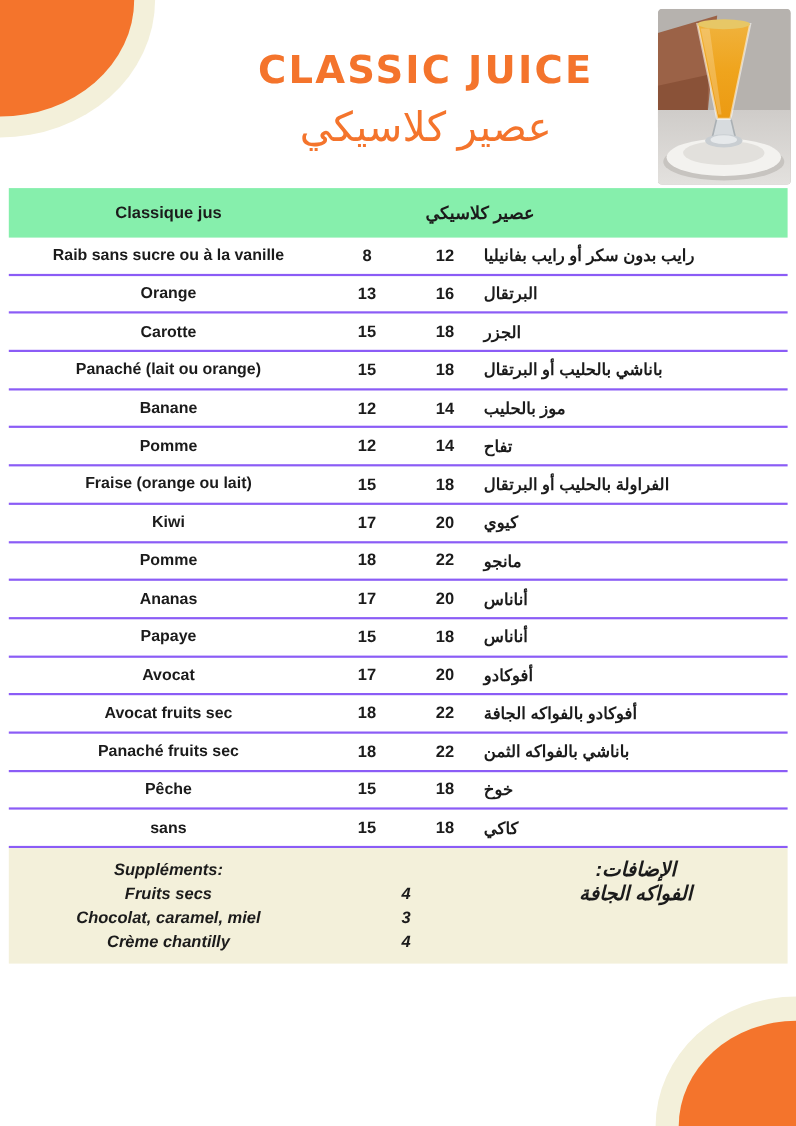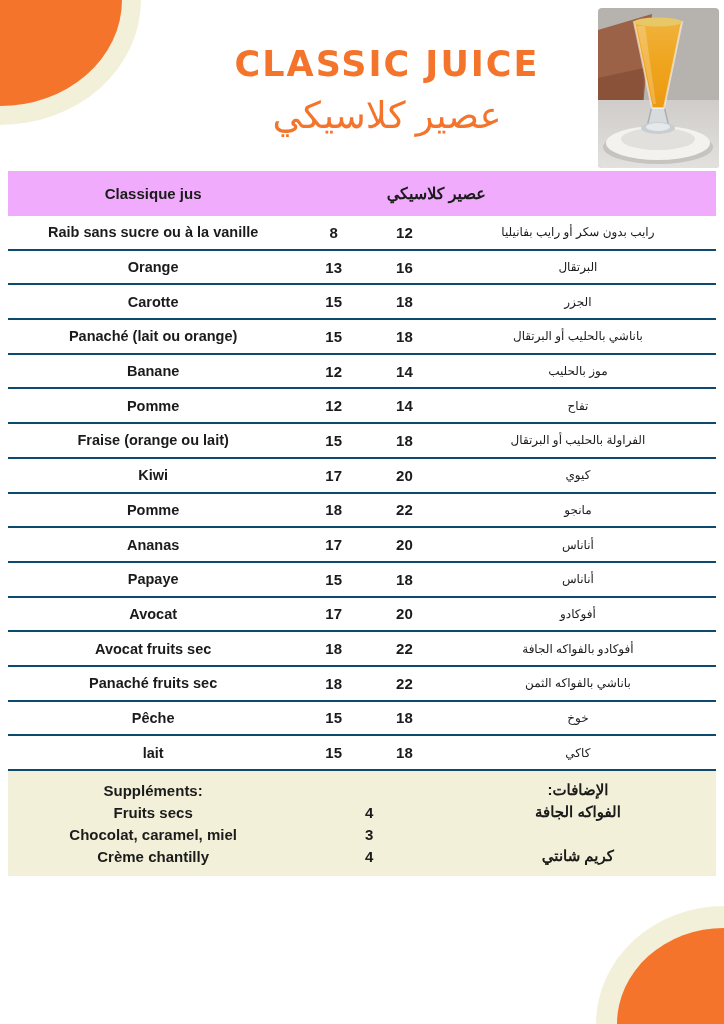--- a/index.html
+++ b/index.html
@@ -16,38 +16,38 @@
   
   .header{position:relative;height:171px;}
   .titles{position:absolute;left:130px;right:80px;top:34px;text-align:center;}
   .title-en{margin:10px;font-size:35px;font-weight:bold;letter-spacing:2px;color:#F4742C;
             font-family:"DejaVu Sans",sans-serif;}
   .title-ar{margin:8px 0 0 0;font-size:37px;font-weight:normal;color:#F4742C;direction:rtl;}
   .photo{position:absolute;top:8px;right:5px;width:121px;height:160px;border-radius:4px;overflow:hidden;}
 
   
   .menu-table{margin:0 8px;}
-  .thead{display:flex;align-items:center;height:45px;background:#f0abfc;}
+  .thead{display:flex;align-items:center;height:45px;background:#86efac;}
   .col-fr{flex:0 0 41%;text-align:center;font-weight:bold;font-size:15px;}
   .col-prices{flex:0 0 20%;text-align:center;}
   .price-label{font-weight:bold;font-size:15px;direction:rtl;}
   .sizes{display:flex;}
   .sizes span{flex:0 0 50%;font-weight:bold;font-size:15px;}
   .col-ar{flex:0 0 39%;text-align:center;font-weight:bold;font-size:16px;direction:rtl;}
-  .row{display:flex;align-items:center;height:34.7px;box-sizing:border-box;border-bottom:2px solid #0c4a6e;}
+  .row{display:flex;align-items:center;height:34.7px;box-sizing:border-box;border-bottom:2px solid #8b5cf6;}
   .cell-fr{flex:0 0 41%;text-align:center;font-weight:bold;font-size:14.5px;}
   .cell-m,.cell-l{flex:0 0 10%;text-align:center;font-weight:bold;font-size:15px;}
-  .cell-ar{flex:0 0 39%;text-align:center;font-weight:normal;font-size:12px;direction:rtl;}
+  .cell-ar{flex:0 0 39%;text-align:left;font-weight:bold;font-size:15px;direction:rtl;}
 
   
   .supplements{margin:0 8px;background:#F3F0DA;padding:8px 0 9px 0;}
-  .supp-row{display:flex;align-items:center;height:22px;}
+  .supp-row{display:flex;align-items:center;height:22px;font-style:italic;}
   .supp-fr{flex:0 0 41%;text-align:center;font-weight:bold;font-size:15px;}
   .supp-price{flex:0 0 20%;text-align:center;font-weight:bold;font-size:15px;}
-  .supp-ar{flex:0 0 39%;text-align:center;font-weight:bold;font-size:15px;direction:rtl;}
+  .supp-ar{flex:0 0 39%;text-align:center;font-weight:bold;font-size:18px;direction:rtl;}
 </style>
 </head>
 <body>
 
 <div class="page">
 
   <div class="corner corner-tl-cream"></div>
   <div class="corner corner-tl-orange"></div>
 
   <header class="header">
@@ -192,21 +192,21 @@
   </div>
 
   <div class="row">
     <div class="cell-fr">Pêche</div>
     <div class="cell-m">15</div>
     <div class="cell-l">18</div>
     <div class="cell-ar">خوخ</div>
   </div>
 
   <div class="row">
-    <div class="cell-fr">lait</div>
+    <div class="cell-fr">sans</div>
     <div class="cell-m">15</div>
     <div class="cell-l">18</div>
     <div class="cell-ar">كاكي</div>
   </div>
 </div>
   </section>
 
   <section class="supplements">
     <div class="supp-row">
       <div class="supp-fr">Suppléments:</div>
@@ -221,21 +221,20 @@
   </div>
 
   <div class="supp-row">
     <div class="supp-fr">Chocolat, caramel, miel</div>
     <div class="supp-price">3</div>
   </div>
 
   <div class="supp-row">
     <div class="supp-fr">Crème chantilly</div>
     <div class="supp-price">4</div>
-    <div class="supp-ar">كريم شانتي</div>
   </div>
 </div>
   </section>
 
   <div class="corner corner-br-cream"></div>
   <div class="corner corner-br-orange"></div>
 
 </div>
 
 </body></html>

